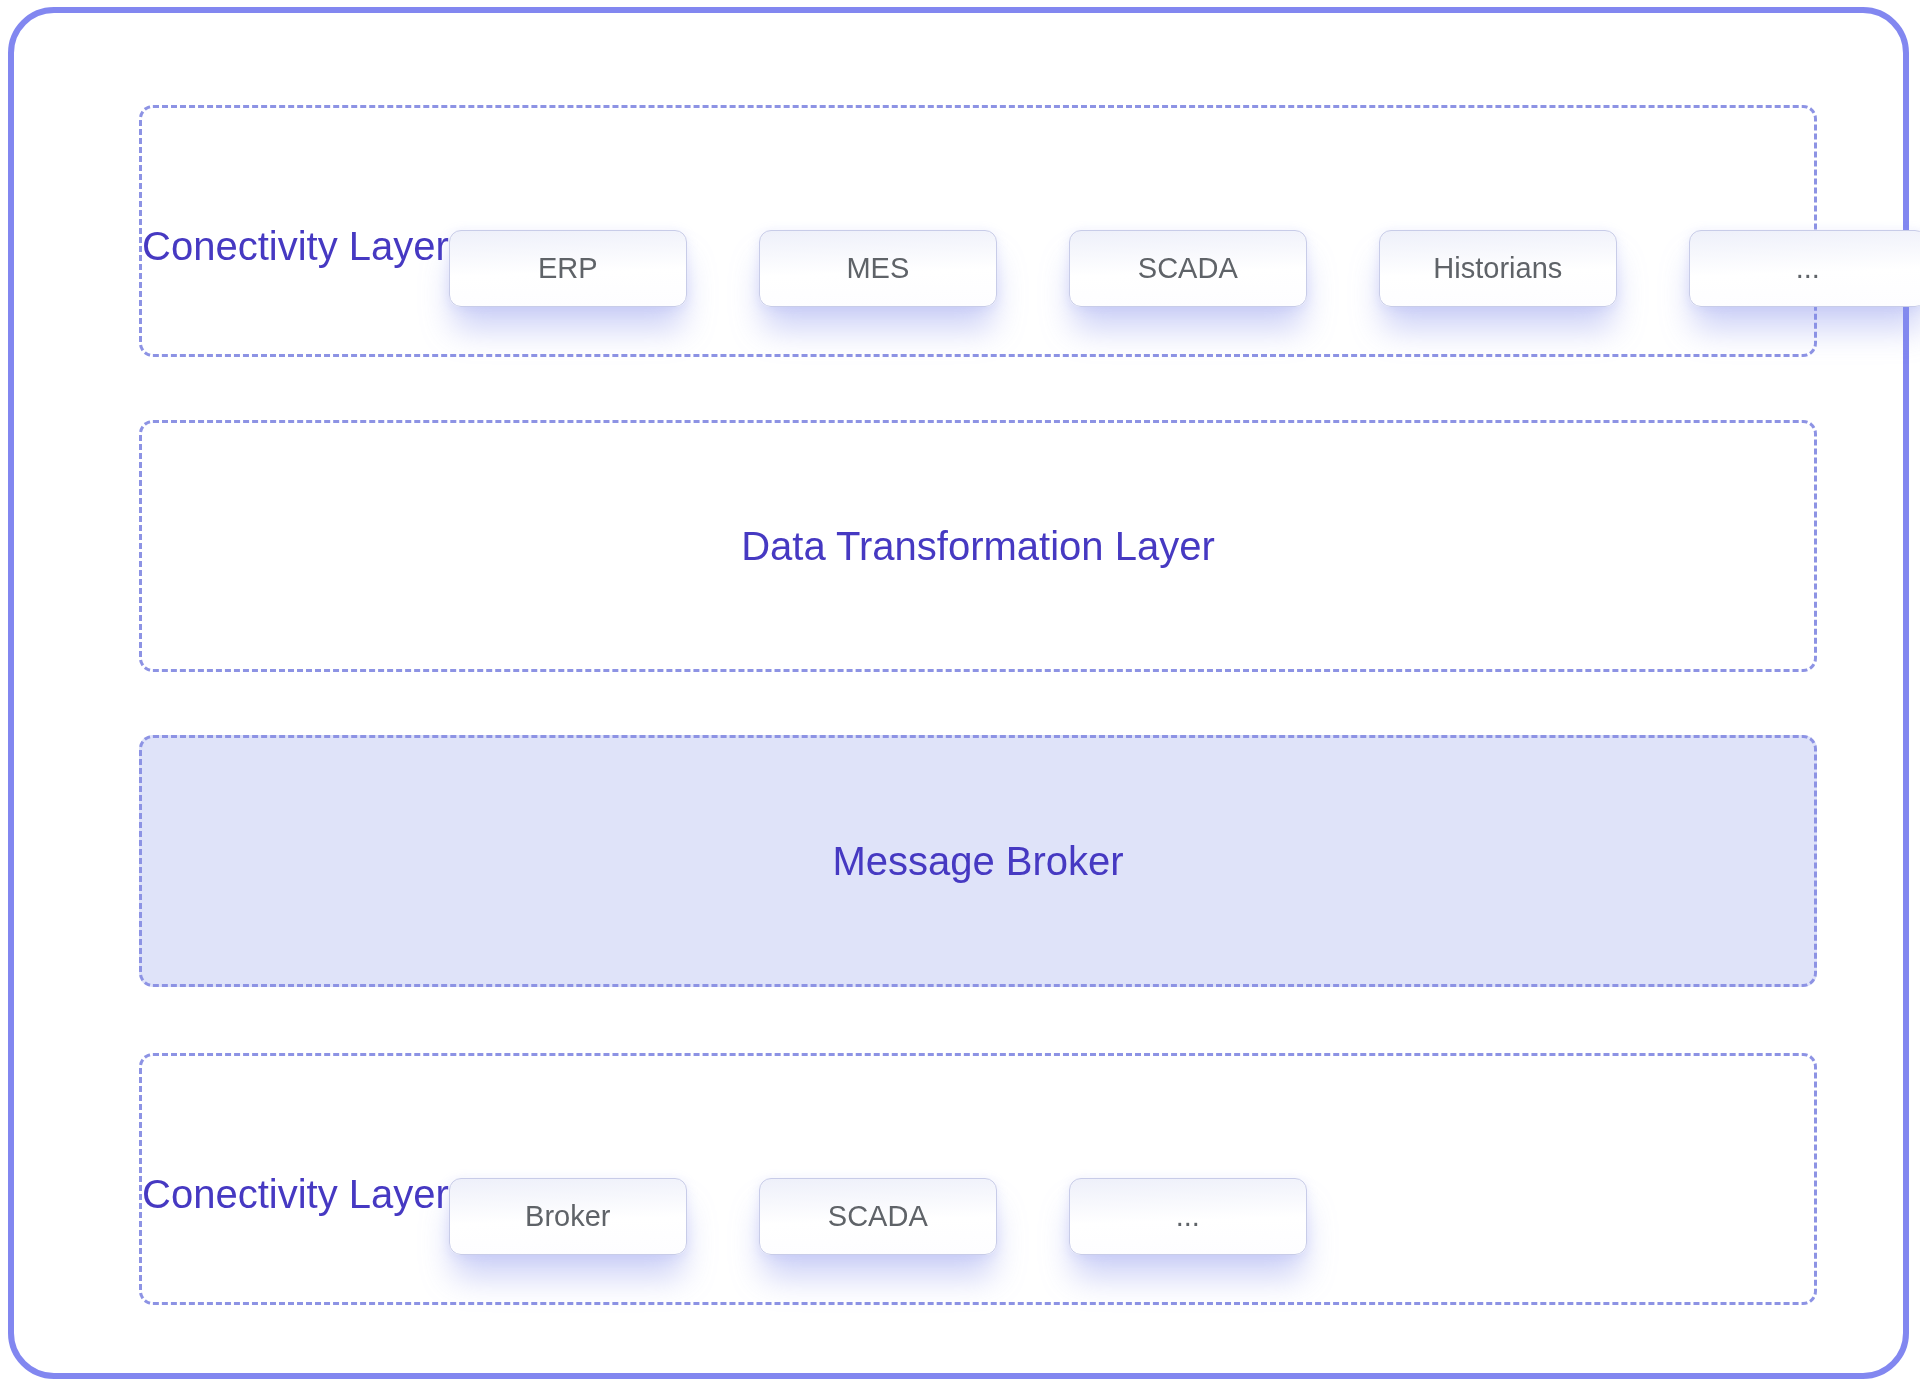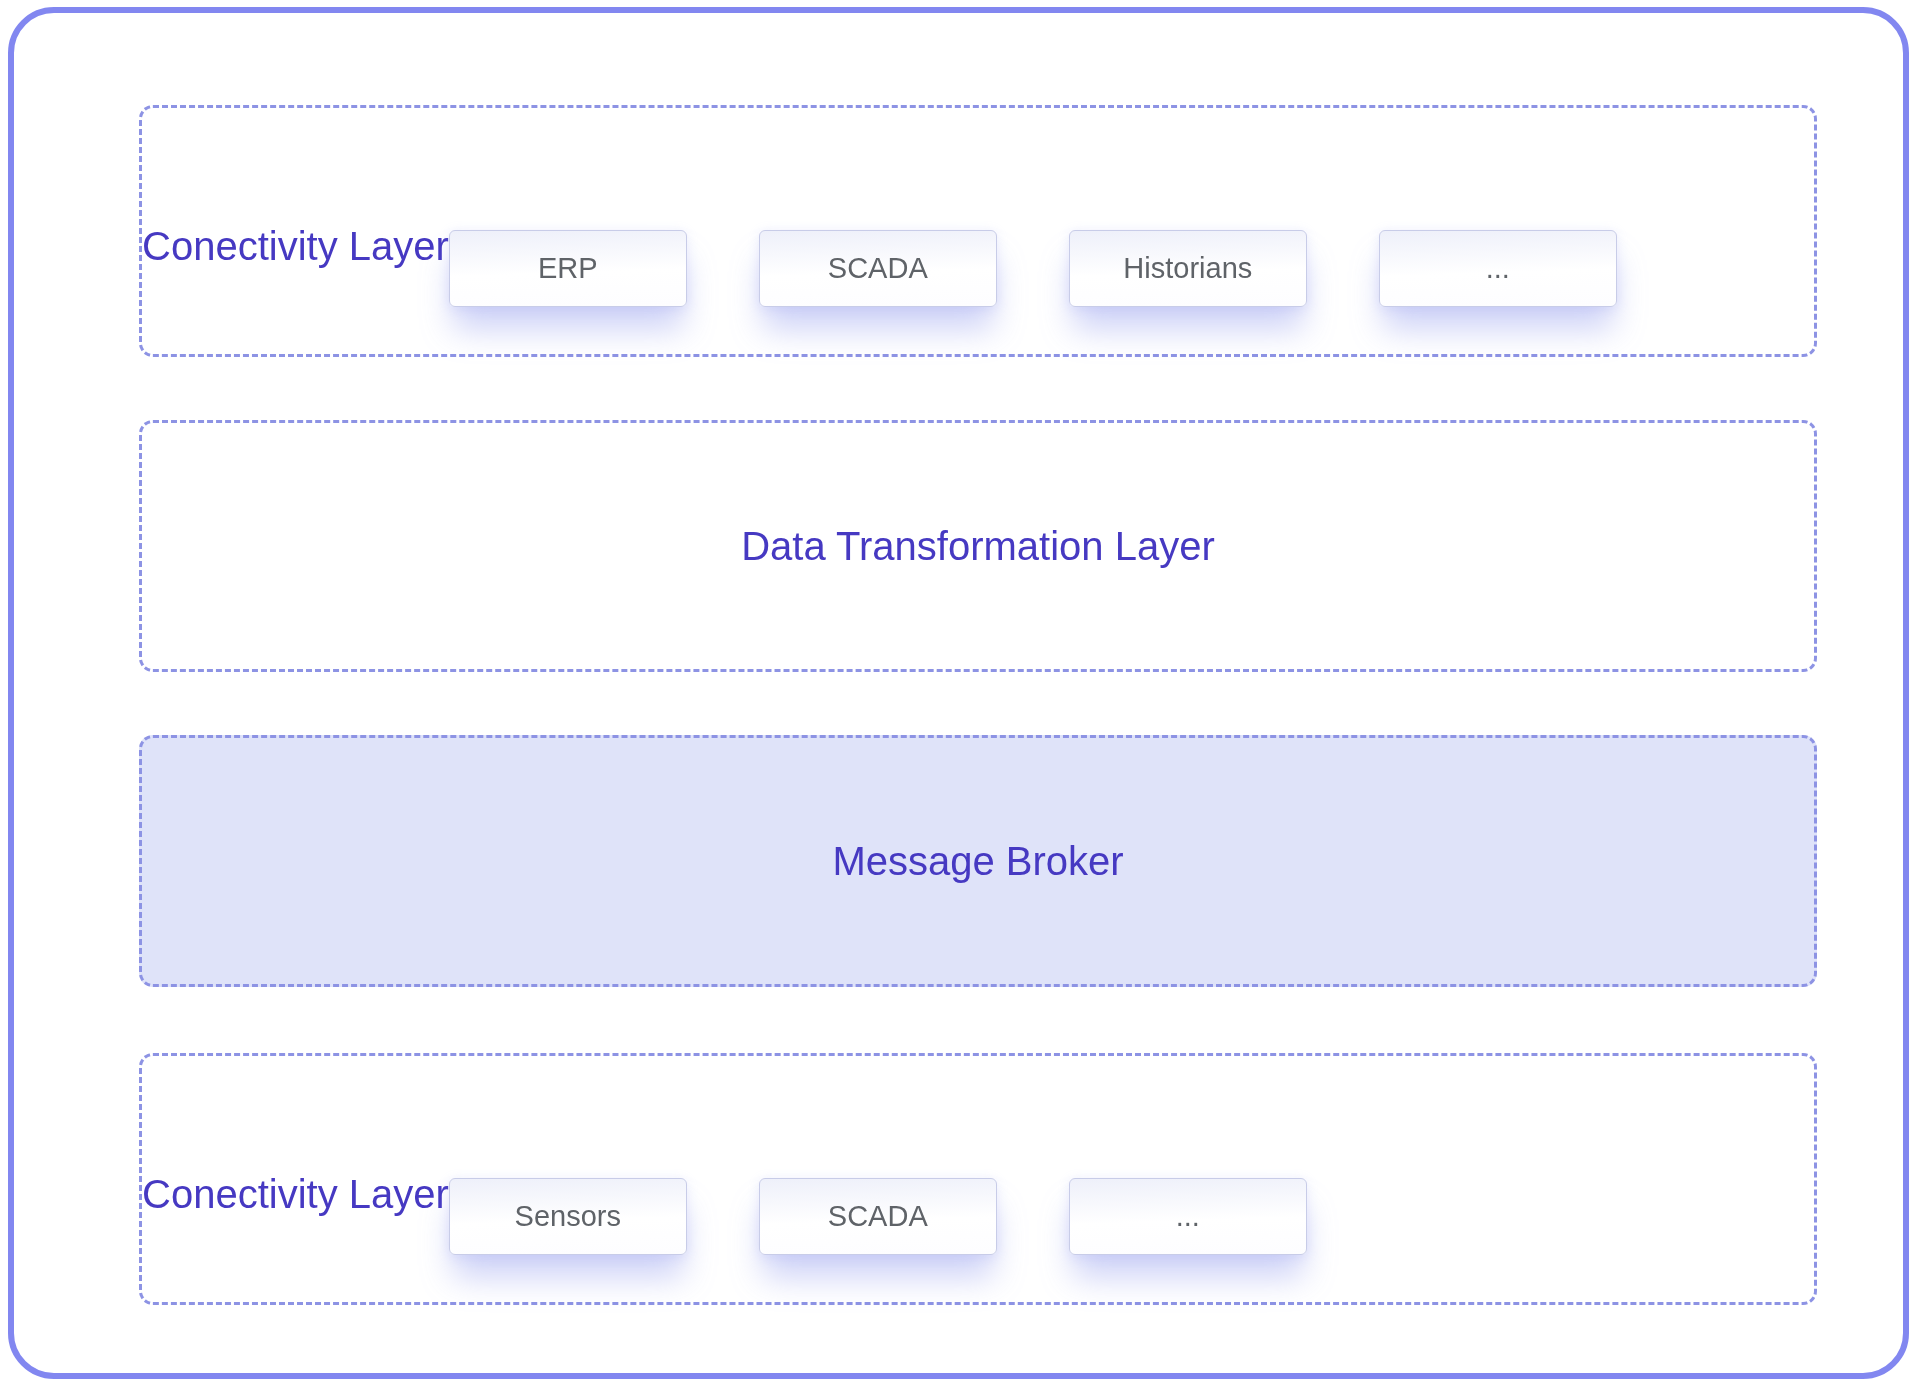--- a/index.html
+++ b/index.html
@@ -58,57 +58,58 @@
     justify-content: center;
     gap: 72px;
     margin-top: 44px;
   }
 
   .node {
     width: 238px;
     height: 77px;
     box-sizing: border-box;
     border: 1px solid #c8cce8;
-    border-radius: 6px;
+    border-radius: 12px;
     background: linear-gradient(178deg, #eef0fa 0%, #ffffff 55%, #fdfdff 100%);
     box-shadow: 0 26px 32px -4px rgba(132, 142, 234, 0.40),
                 0 2px 12px rgba(150, 158, 240, 0.20);
     display: flex;
     align-items: center;
     justify-content: center;
     font-size: 29px;
     color: #5f6368;
     white-space: nowrap;
   }
 </style>
 </head>
 <body>
 
 <div class="frame">
 
   <section class="layer layer-top">
     <div class="layer-title">Conectivity Layer</div>
     <div class="node-row">
       <div class="node">ERP</div>
+      <div class="node">MES</div>
       <div class="node">SCADA</div>
       <div class="node">Historians</div>
       <div class="node">...</div>
     </div>
   </section>
 
   <section class="layer layer-broker">
     <div class="layer-title">Message Broker</div>
   </section>
 
   <section class="layer layer-transform">
     <div class="layer-title">Data Transformation Layer</div>
   </section>
 
   <section class="layer layer-bottom">
     <div class="layer-title">Conectivity Layer</div>
     <div class="node-row">
-      <div class="node">Sensors</div>
+      <div class="node">Broker</div>
       <div class="node">SCADA</div>
       <div class="node">...</div>
     </div>
   </section>
 
 </div>
 
 </body></html>

